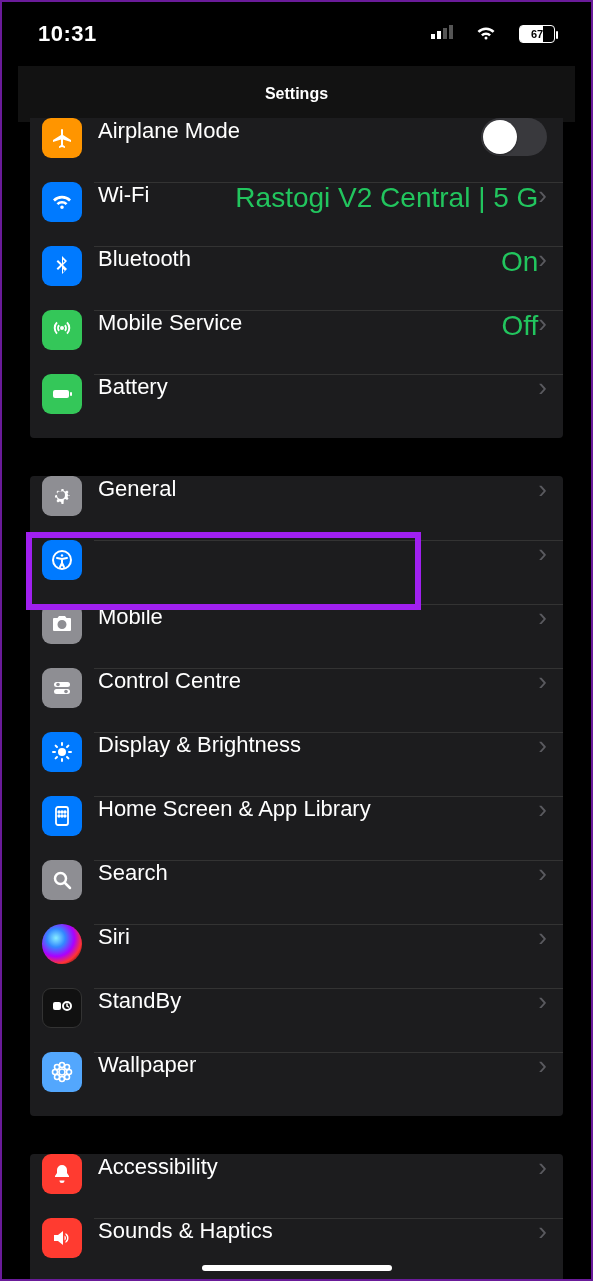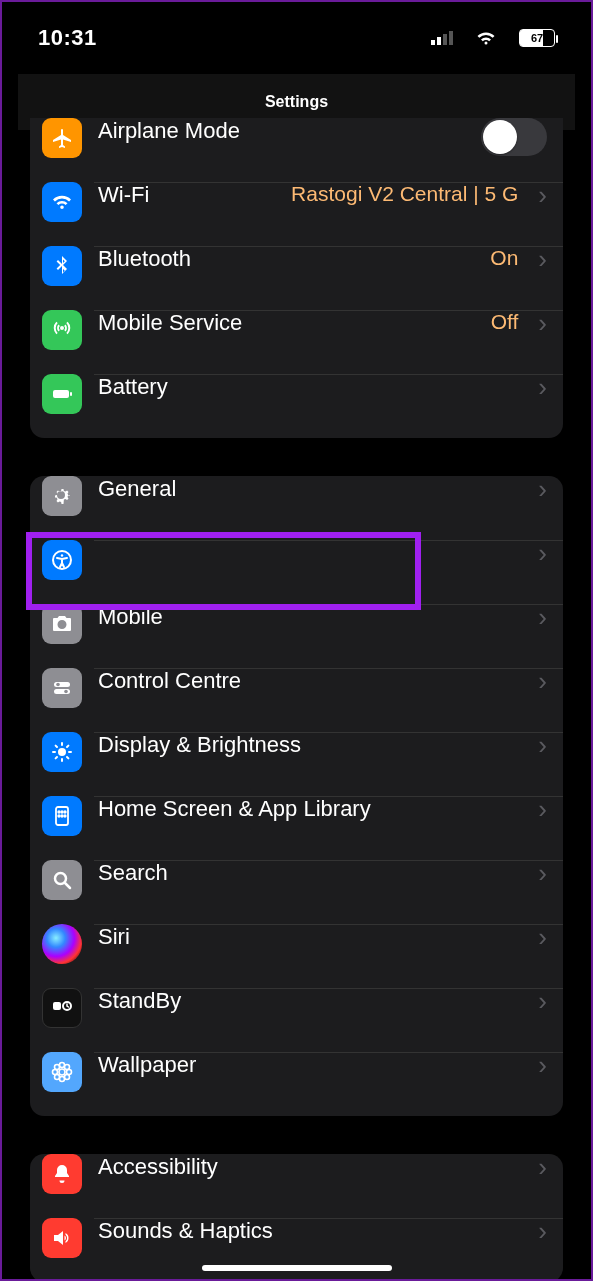--- a/index.html
+++ b/index.html
@@ -1,39 +1,39 @@
 <!DOCTYPE html>
 <html><head>
 <meta charset="utf-8">
 <style>
   * { box-sizing: border-box; margin: 0; padding: 0; }
   html, body { width: 593px; height: 1281px; background: #000; font-family: -apple-system, "Helvetica Neue", Arial, sans-serif; overflow: hidden; }
   .frame { width: 593px; height: 1281px; border: 2px solid #6a1b9a; position: relative; background:#000; }
   .screen { position:absolute; left:16px; right:16px; top:0; bottom:0; background:#000; }
   
-  .statusbar { display:flex; align-items:center; justify-content:space-between; height:72px; padding:0 20px; color:#fff; }
+  .statusbar { display:flex; align-items:center; justify-content:space-between; height:64px; padding:0 20px; color:#fff; }
   .time { font-size:22px; font-weight:600; letter-spacing:0.5px; }
-  .status-icons { display:flex; align-items:center; gap:22px; }
+  .status-icons { display:flex; gap:22px; }
   .battery-box { display:flex; align-items:center; }
   .battery { width:36px; height:18px; border:1.5px solid #fff; border-radius:4px; position:relative; display:flex; align-items:center; }
   .battery::after { content:""; position:absolute; right:-4px; top:5px; width:2.5px; height:8px; background:#fff; border-radius:1px; }
   .battery-fill { height:100%; background:#fff; border-radius:2px 0 0 2px; }
   .battery-text { position:absolute; left:0; right:0; text-align:center; font-size:11px; font-weight:700; color:#000; }
   
   .header { height:56px; display:flex; align-items:center; justify-content:center; color:#fff; font-size:16px; font-weight:600; background:#121212; }
   
   .scroll { position:absolute; top:116px; left:0; right:0; bottom:0; overflow:hidden; }
-  .group { background:#1c1c1e; border-radius:14px; margin:0 12px 38px 12px; overflow:hidden; }
+  .group { background:#1c1c1e; border-radius:4px; margin:0 12px 38px 12px; overflow:hidden; }
   .group.first { border-top-left-radius:0; border-top-right-radius:0; margin-top:0; }
   .row { display:flex; align-items:flex-start; height:64px; padding:0 16px 0 12px; position:relative; }
   .row + .row::before { content:""; position:absolute; left:64px; right:0; top:0; height:1px; background:#333; }
   .icon { width:40px; height:40px; border-radius:9px; display:flex; align-items:center; justify-content:center; flex-shrink:0; margin-right:16px; }
   .label { color:#fff; font-size:22px; font-weight:400; flex:0 0 auto; }
   .spacer { flex:1; }
-  .value { color:#fdba74; font-size:21px; margin-right:20px; }
+  .value { color:#22c55e; font-size:28px; margin-right:0; }
   .chevron { color:#5a5a5f; font-size:26px; font-weight:300; line-height:1; }
   .toggle { width:66px; height:38px; border-radius:19px; background:#39393d; position:relative; }
   .toggle .knob { position:absolute; width:34px; height:34px; border-radius:50%; background:#fff; top:2px; left:2px; box-shadow:0 1px 2px rgba(0,0,0,.4); }
   .highlight-box { position:absolute; border:6px solid #a020f0; pointer-events:none; z-index:10; }
   .homebar { position:absolute; bottom:8px; left:50%; transform:translateX(-50%); width:190px; height:6px; background:#fff; border-radius:3px; }
   
   .bg-orange{background:#ff9500;} .bg-blue{background:#007aff;} .bg-green{background:#34c759;}
   .bg-gray{background:#8e8e93;} .bg-lightblue{background:#53a7fd;} .bg-red{background:#ff3b30;}
   .bg-dark{background:#111; border:1px solid #333;}
   .icon svg { width:24px; height:24px; }

